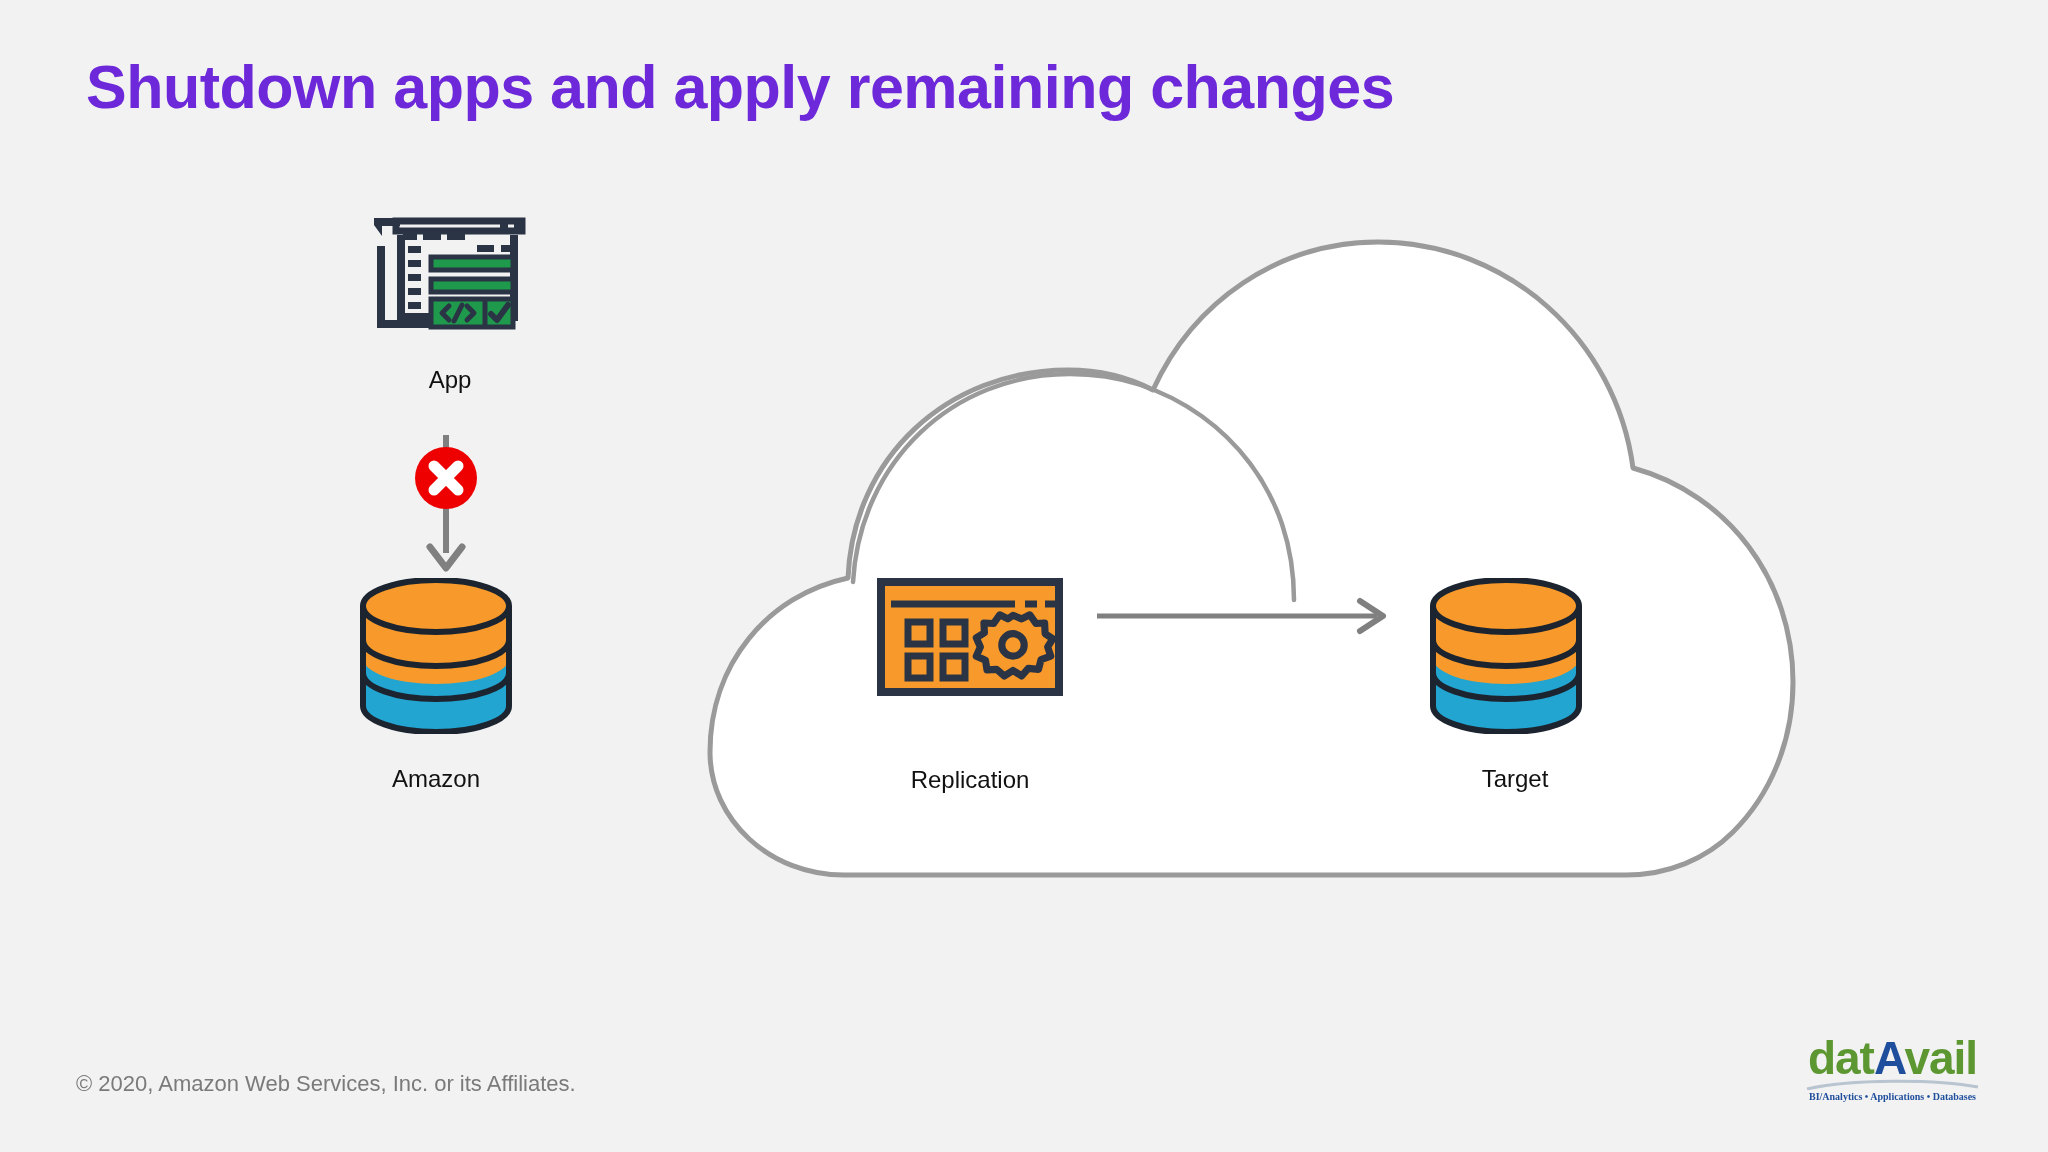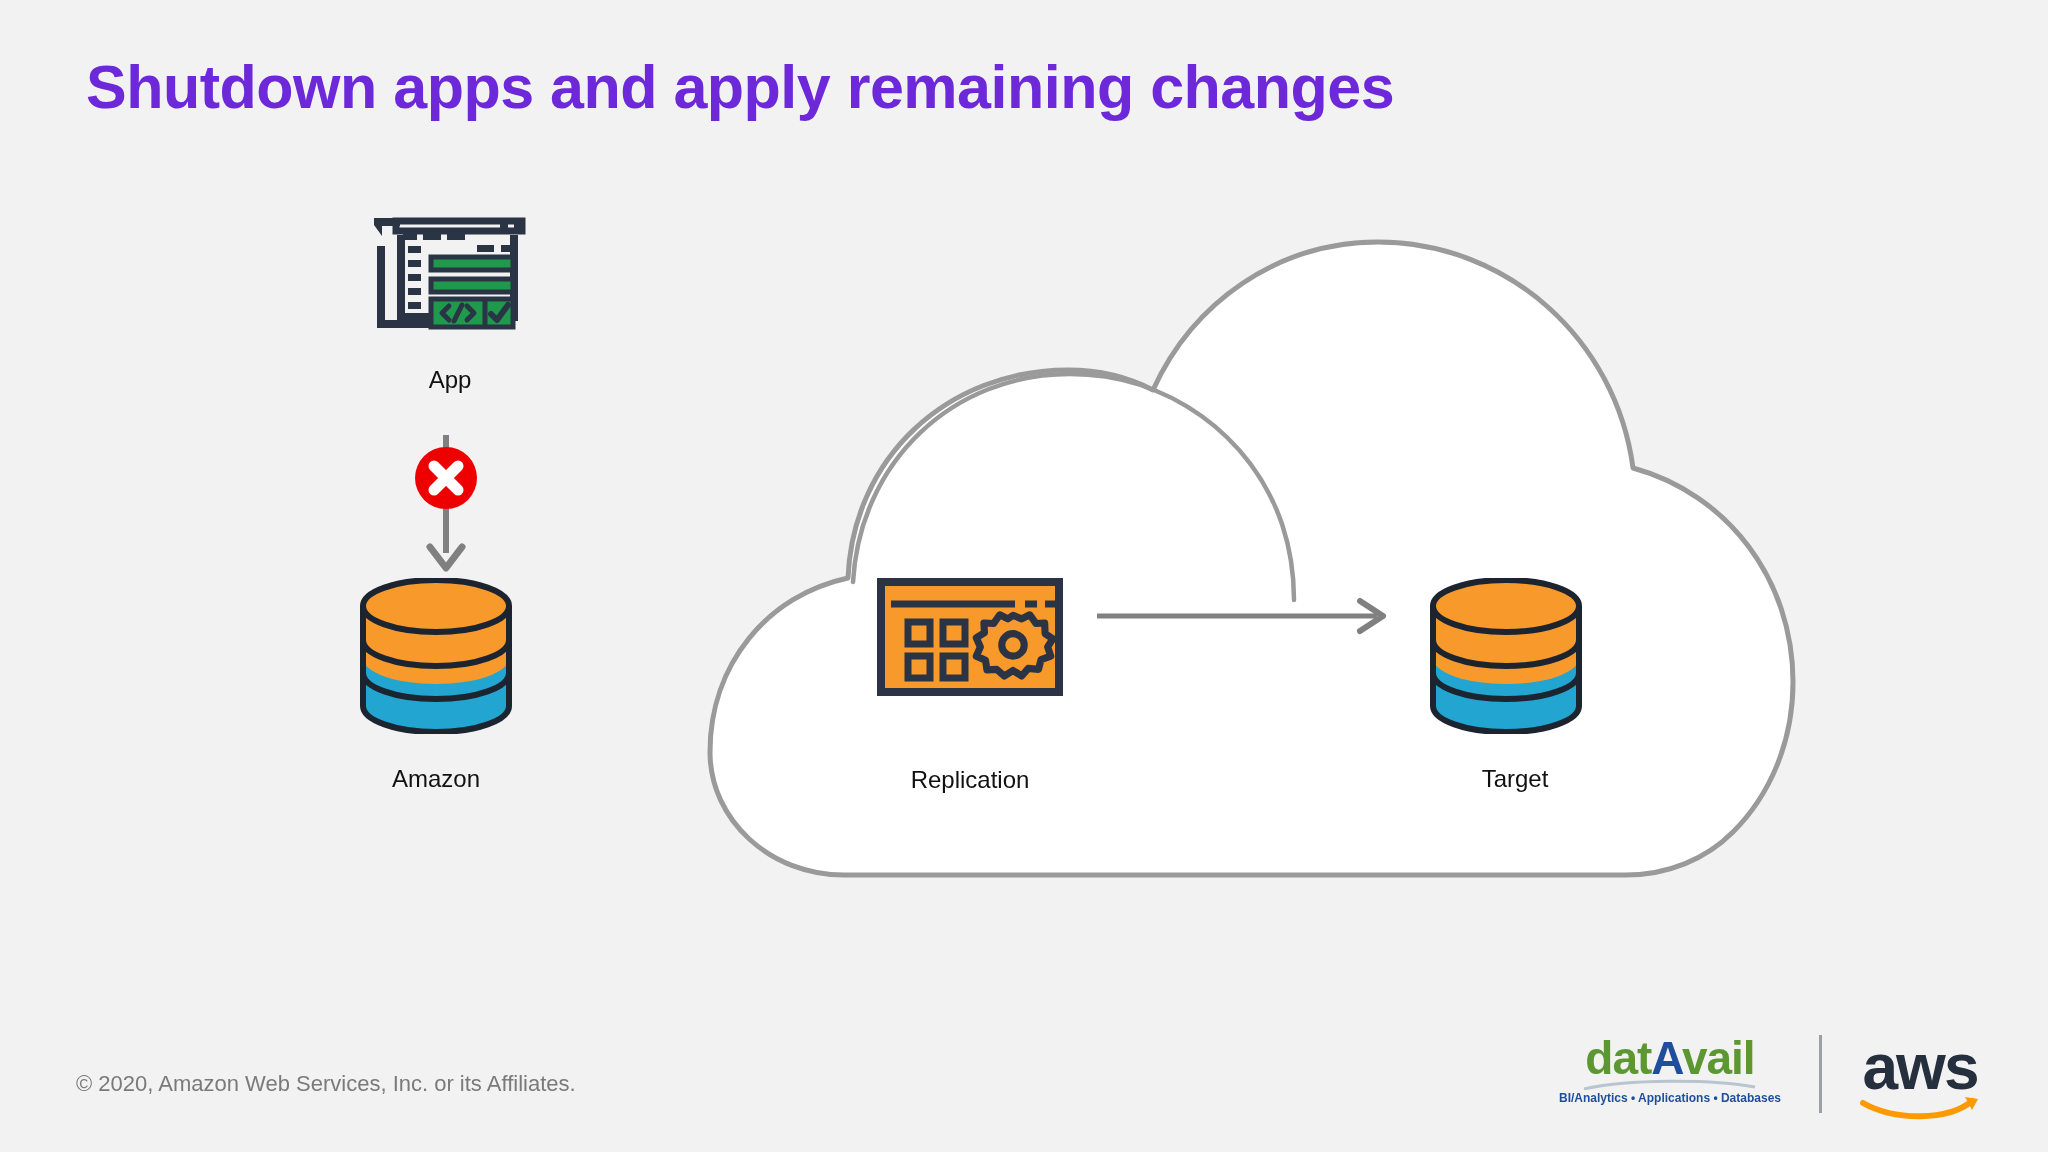--- a/index.html
+++ b/index.html
@@ -126,22 +126,23 @@
     white-space: nowrap;
     text-align: center;
   }
 
   #footer-logos {
     position: absolute;
     right: 68px;
     top: 1035px;
     height: 92px;
     display: flex;
-    align-items: flex-start;
+    align-items: flex-end;
     gap: 38px;
+    flex-direction: column;
   }
   #datavail-logo {
     display: flex;
     flex-direction: column;
     align-items: center;
     line-height: 1;
   }
   #datavail-wordmark {
     font-size: 46px;
     font-weight: bold;
@@ -150,25 +151,26 @@
     color: #5d9732;
   }
   #datavail-wordmark .blue-a { color: #1f4e9c; }
   #datavail-swoosh {
     width: 175px;
     height: 12px;
     margin-top: -3px;
     overflow: hidden;
   }
   #datavail-tagline {
-    font-size: 12px;
+    font-size: 10px;
     font-weight: bold;
     color: #1f4e9c;
     margin-top: 2px;
     white-space: nowrap;
+    font-family: Liberation Serif, serif;
   }
   #logo-divider {
     width: 3px;
     height: 78px;
     background: #9aa0a6;
   }
   #aws-logo {
     display: flex;
     flex-direction: column;
     align-items: center;

